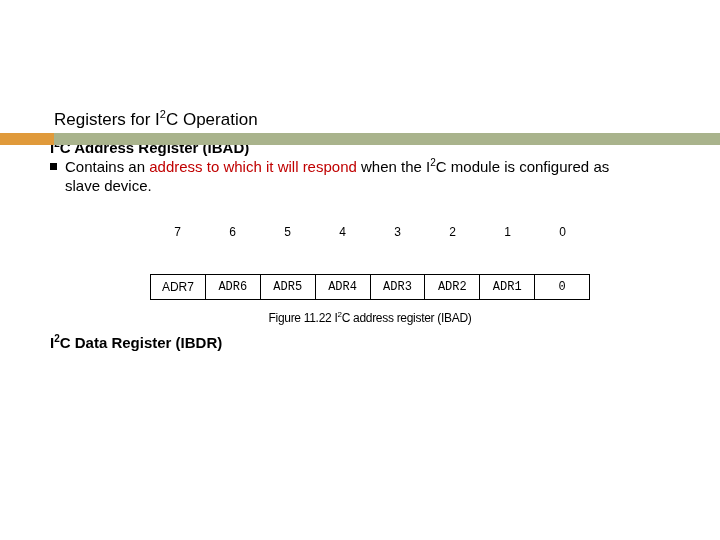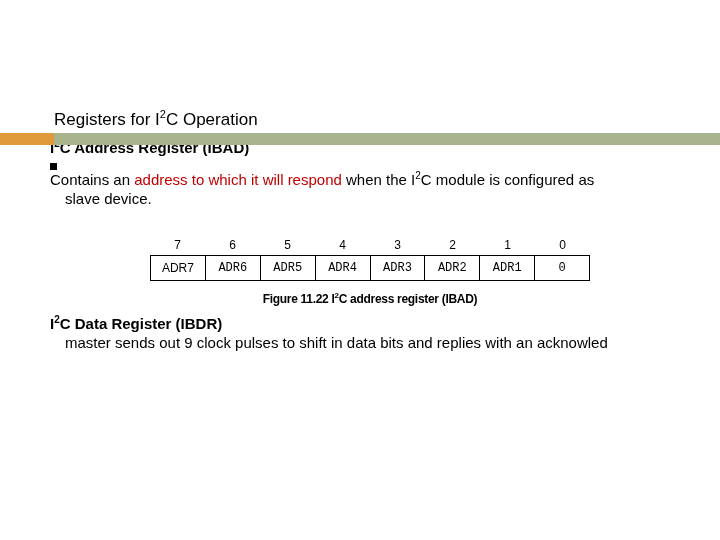--- a/index.html
+++ b/index.html
@@ -42,21 +42,21 @@
     background: #a9b38c;
   }
   .section {
     margin-top: 8px;
     margin-left: 50px;
     font-size: 15px;
     line-height: 1.25;
   }
   .section .heading { font-weight: bold; }
   .section .heading .sup { font-size: 10px; vertical-align: super; }
-  .bullet-row { display: flex; flex-direction: column; }
+  .bullet-row { display: flex; }
   .bullet-sq {
     width: 7px; height: 7px; background: #000;
     margin-top: 6px; margin-right: 8px; flex-shrink: 0;
   }
   .bullet-text { flex: 1; }
   .bullet-text .sup { font-size: 10px; vertical-align: super; }
   .red { color: #c00000; }
   .indent-cont { margin-left: 15px; }
   .reg-figure {
     margin-top: 26px;
@@ -70,28 +70,28 @@
   .bit-head, .bit-cell {
     flex: 1;
     text-align: center;
     padding: 3px 0;
   }
   .bit-head { font-weight: normal; font-size: 12px; }
   .bit-cell {
     border: 1px solid #000;
     font-size: 12px;
     padding: 5px 0;
+    margin-top: 32px;
   }
   .bit-cell + .bit-cell { border-left: none; font-family: Liberation Mono, monospace; }
   .fig-caption {
     text-align: center;
     font-size: 12px;
     margin-top: 10px;
     letter-spacing: -0.3px;
-    font-weight: bold;
   }
   .fig-caption .sup { font-size: 8px; vertical-align: super; }
   .sec2 { }
 </style>
 </head>
 <body>
 
 <div class="slide">
 
   <div class="title-block">
@@ -138,16 +138,15 @@
     </div>
     <div class="fig-caption">
       <span>Figure 11.22 I</span><span class="sup">2</span><span>C address register (IBAD)</span>
     </div>
   </div>
 
   <div class="section sec2">
     <div class="heading">
       <span>I</span><span class="sup">2</span><span>C Data Register (IBDR)</span>
     </div>
-    <div class="indent-cont">master sends out 9 clock pulses to shift in data bits and replies with an acknowled</div>
   </div>
 
 </div>
 
 </body></html>

